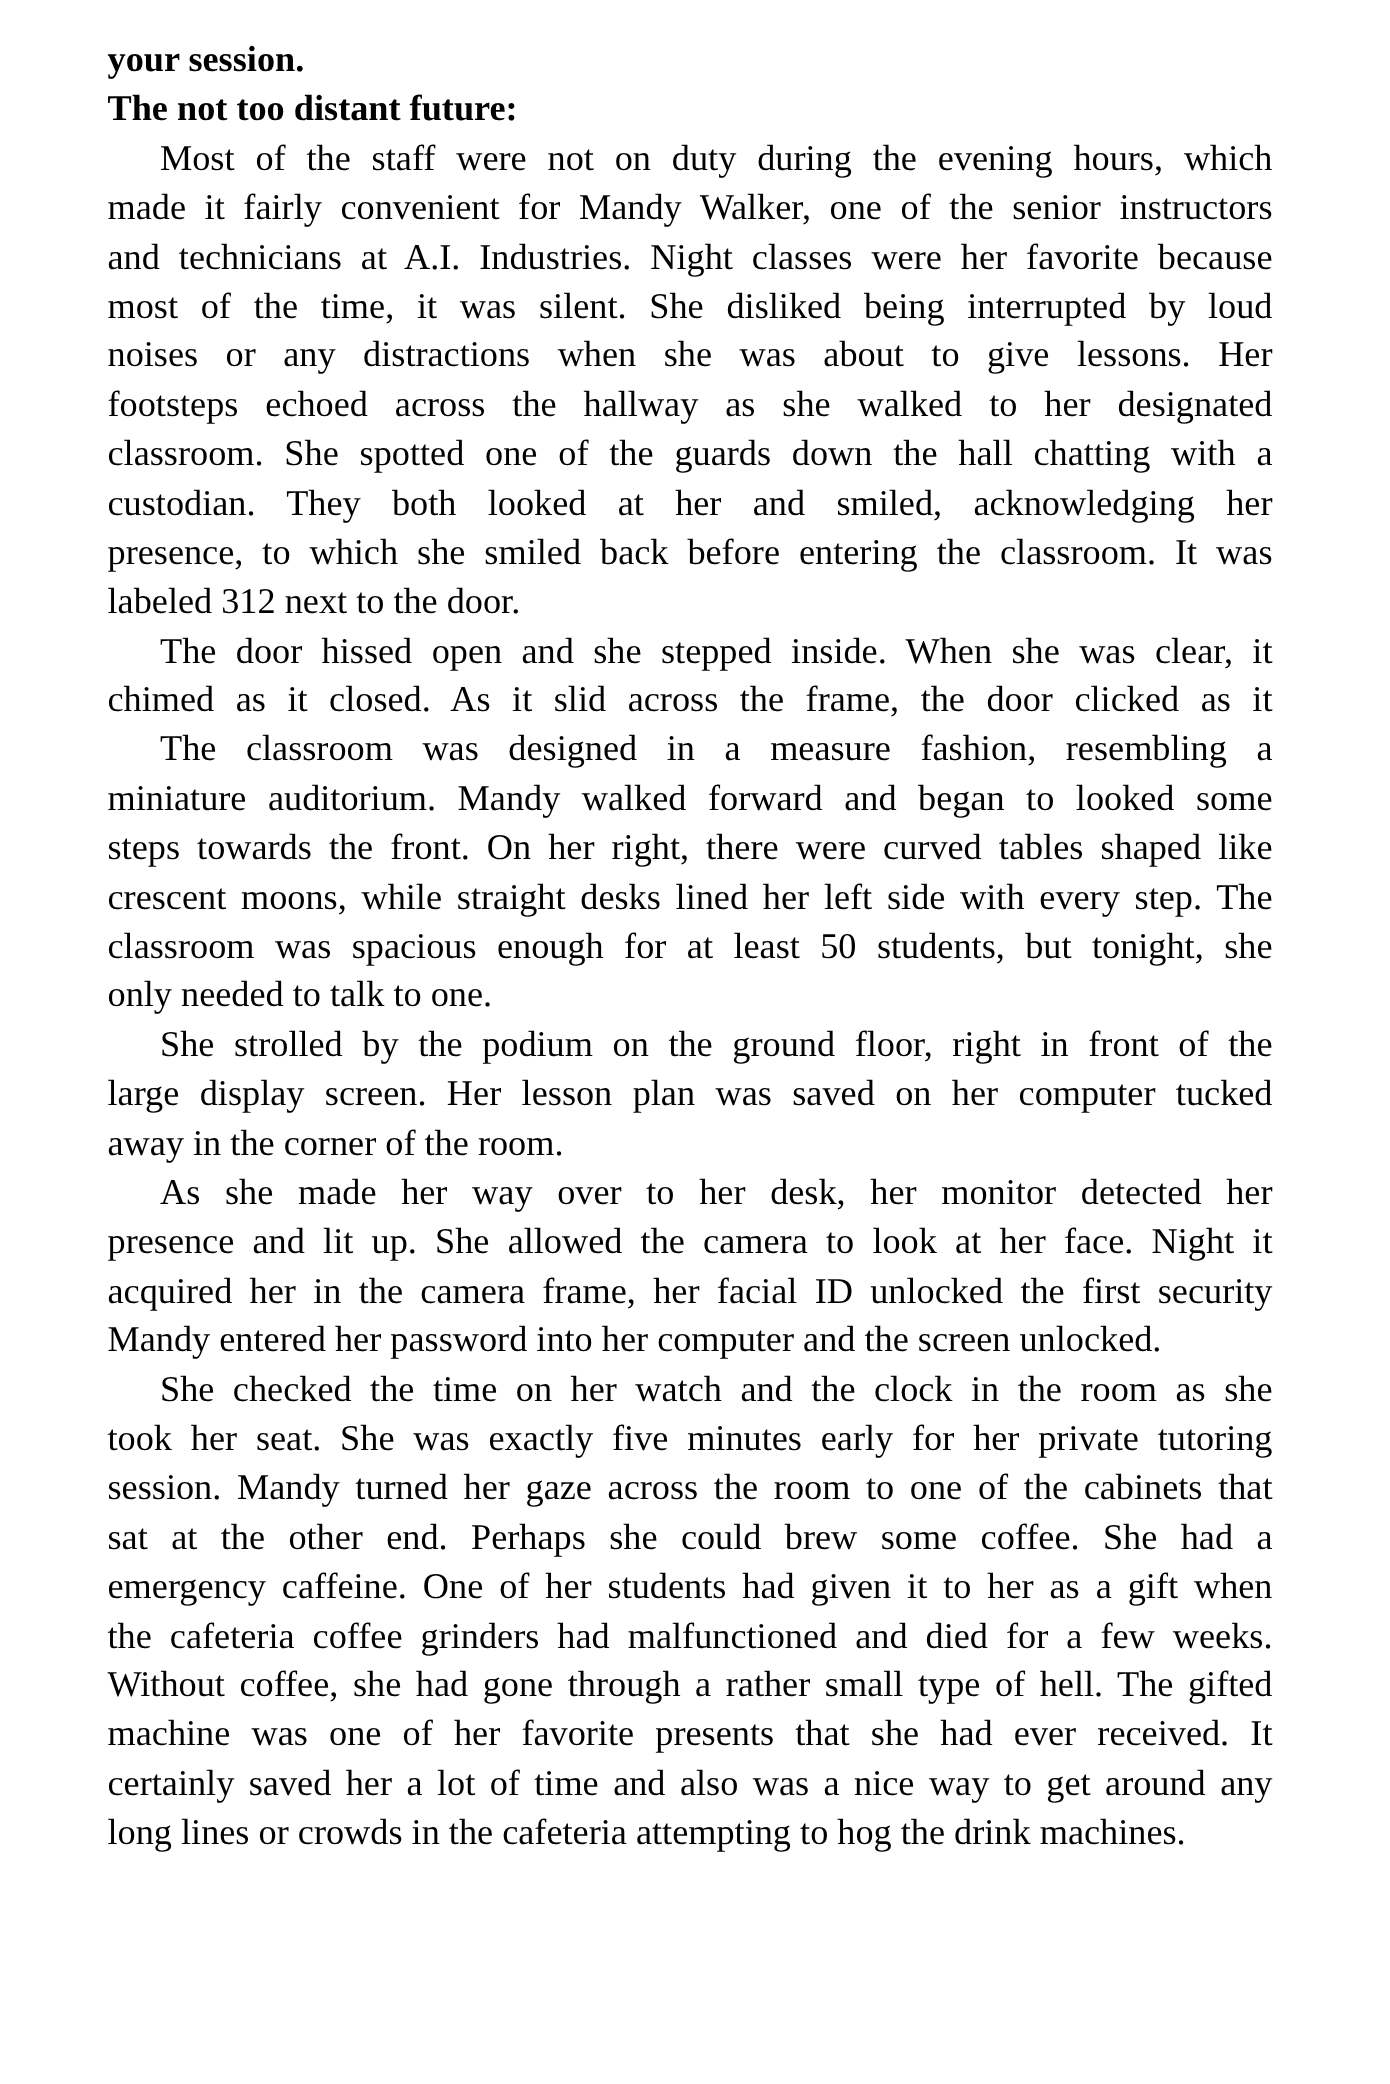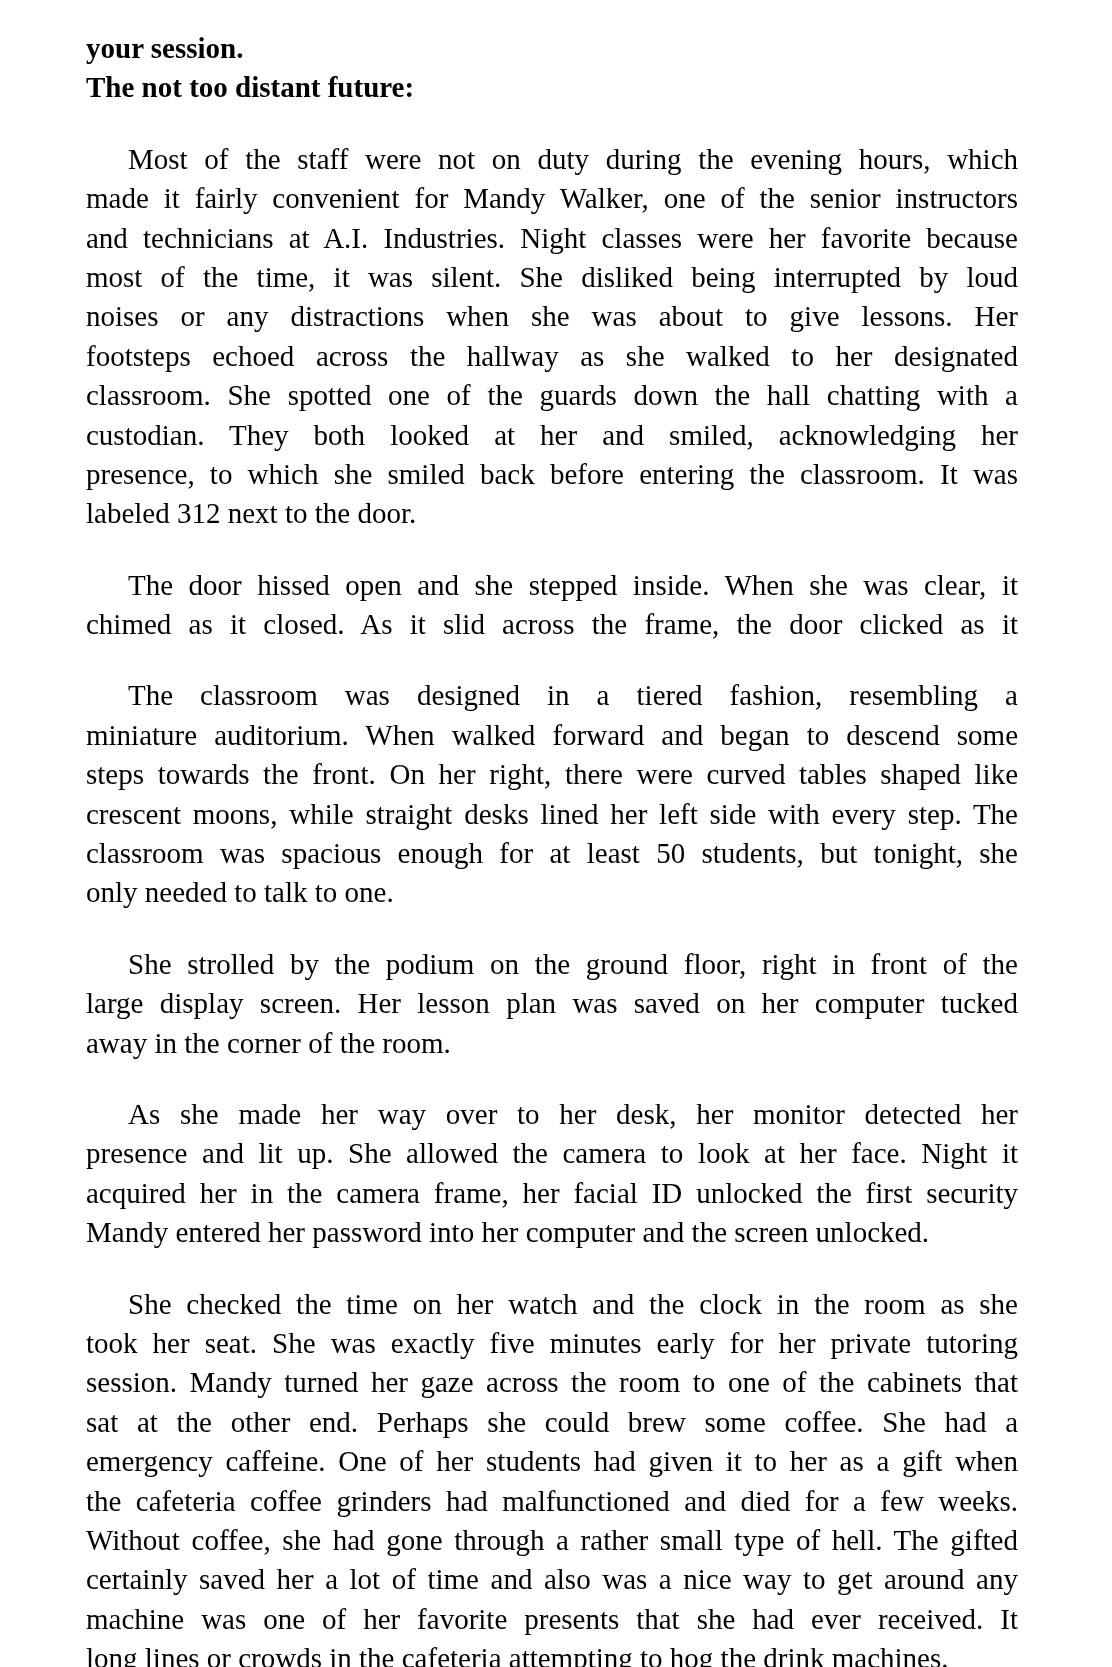--- a/index.html
+++ b/index.html
@@ -33,21 +33,20 @@
     text-align: justify;
     text-align-last: justify;
   }
   
   .lline {
     text-align: center;
     text-align-last: left;
   }
   .indent {
     text-indent: 42px;
-    margin-top: 32px;
   }
   .bold {
     font-weight: bold;
   }
 </style>
 </head>
 <body>
 
 <div class="page">
   <div class="line lline bold">your session.</div>
@@ -58,37 +57,37 @@
       <div class="line jline">and technicians at A.I. Industries. Night classes were her favorite because</div>
       <div class="line jline">most of the time, it was silent. She disliked being interrupted by loud</div>
       <div class="line jline">noises or any distractions when she was about to give lessons. Her</div>
       <div class="line jline">footsteps echoed across the hallway as she walked to her designated</div>
       <div class="line jline">classroom. She spotted one of the guards down the hall chatting with a</div>
       <div class="line jline">custodian. They both looked at her and smiled, acknowledging her</div>
       <div class="line jline">presence, to which she smiled back before entering the classroom. It was</div>
       <div class="line lline">labeled 312 next to the door.</div>
       <div class="line jline indent">The door hissed open and she stepped inside. When she was clear, it</div>
       <div class="line jline">chimed as it closed. As it slid across the frame, the door clicked as it</div>
-      <div class="line jline indent">The classroom was designed in a tiered fashion, resembling a</div>
-      <div class="line jline">miniature auditorium. When walked forward and began to descend some</div>
+      <div class="line jline indent">The classroom was designed in a measure fashion, resembling a</div>
+      <div class="line jline">miniature auditorium. Mandy walked forward and began to looked some</div>
       <div class="line jline">steps towards the front. On her right, there were curved tables shaped like</div>
       <div class="line jline">crescent moons, while straight desks lined her left side with every step. The</div>
       <div class="line jline">classroom was spacious enough for at least 50 students, but tonight, she</div>
       <div class="line lline">only needed to talk to one.</div>
       <div class="line jline indent">She strolled by the podium on the ground floor, right in front of the</div>
       <div class="line jline">large display screen. Her lesson plan was saved on her computer tucked</div>
       <div class="line lline">away in the corner of the room.</div>
       <div class="line jline indent">As she made her way over to her desk, her monitor detected her</div>
       <div class="line jline">presence and lit up. She allowed the camera to look at her face. Night it</div>
       <div class="line jline">acquired her in the camera frame, her facial ID unlocked the first security</div>
       <div class="line lline">Mandy entered her password into her computer and the screen unlocked.</div>
       <div class="line jline indent">She checked the time on her watch and the clock in the room as she</div>
       <div class="line jline">took her seat. She was exactly five minutes early for her private tutoring</div>
       <div class="line jline">session. Mandy turned her gaze across the room to one of the cabinets that</div>
       <div class="line jline">sat at the other end. Perhaps she could brew some coffee. She had a</div>
       <div class="line jline">emergency caffeine. One of her students had given it to her as a gift when</div>
       <div class="line jline">the cafeteria coffee grinders had malfunctioned and died for a few weeks.</div>
       <div class="line jline">Without coffee, she had gone through a rather small type of hell. The gifted</div>
+      <div class="line jline">machine was one of her favorite presents that she had ever received. It</div>
       <div class="line jline">certainly saved her a lot of time and also was a nice way to get around any</div>
-      <div class="line jline">machine was one of her favorite presents that she had ever received. It</div>
       <div class="line lline">long lines or crowds in the cafeteria attempting to hog the drink machines.</div>
     </div>
 </div>
 
 </body></html>

